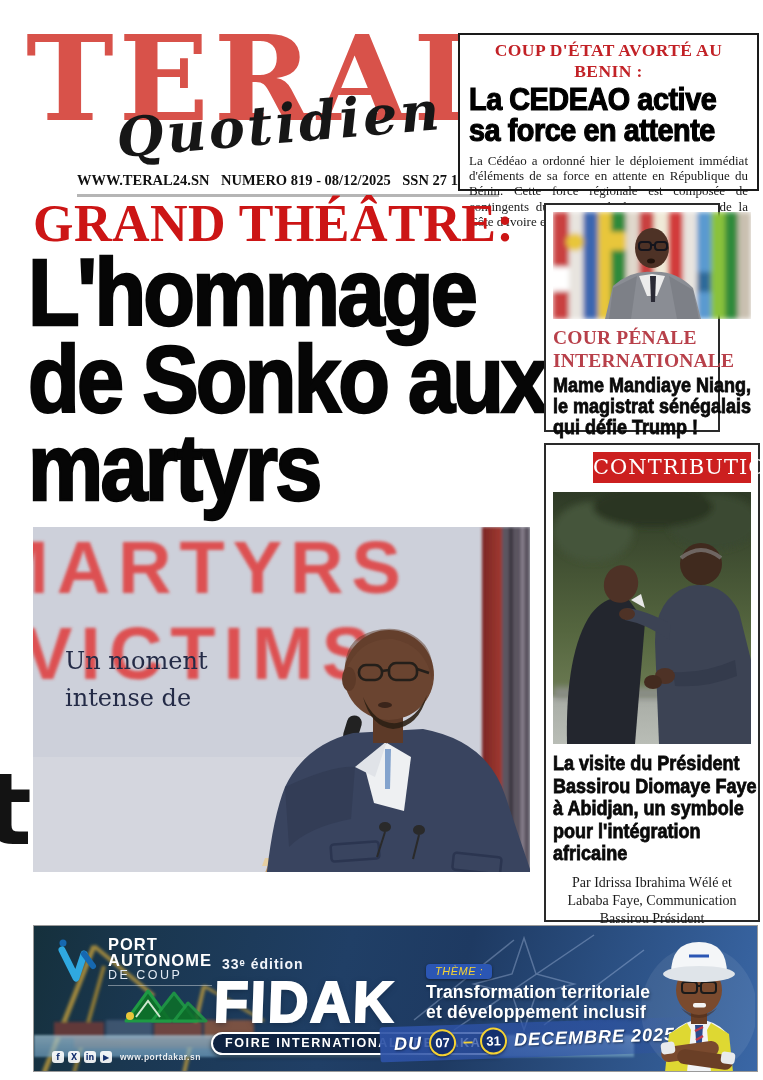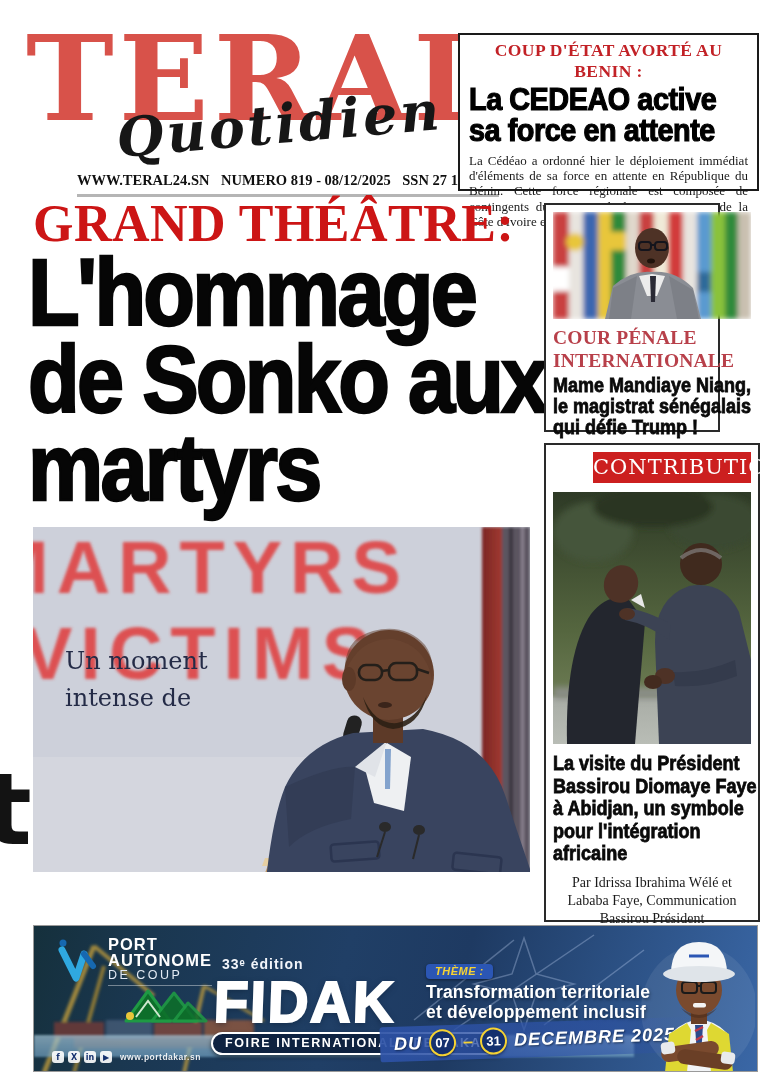--- a/index.html
+++ b/index.html
@@ -119,21 +119,21 @@
     -webkit-text-stroke:2.2px #fff;transform:scaleX(.97) skewX(-2deg);transform-origin:0 50%;
     text-shadow:0 2px 6px #0a1a3088;
   }
   .fidak-pill{
     left:177px;top:106px;background:#0e2240;border:2px solid #fff;border-radius:14px;
     padding:2px 12px 3px 12px;font-size:12.5px;font-weight:bold;letter-spacing:1.6px;color:#fff;
     white-space:nowrap;box-shadow:0 2px 4px #0008;
   }
   .theme-badge{
     left:392px;top:38px;background:#2b56b4;border-radius:4px;padding:1px 9px 2px 9px;
-    color:#f5d233;font-style:italic;font-weight:bold;font-size:11px;letter-spacing:.5px;
+    color:#f5d233;font-style:italic;font-weight:normal;font-size:11px;letter-spacing:.5px;
     box-shadow:0 1px 3px #0007;
   }
   .theme-lines{
     left:392px;top:57px;font-weight:bold;font-size:17.5px;line-height:1.12;color:#fff;
     text-shadow:1px 2px 3px #0a1a3099;letter-spacing:.2px;
   }
   .dates-ribbon{
     left:346px;top:96px;display:flex;align-items:center;gap:7px;
     transform:rotate(-2deg);background:linear-gradient(90deg,#2d52a6ee,#2d52a699 75%,#2d52a600);
     padding:4px 18px 4px 14px;border-radius:3px;

